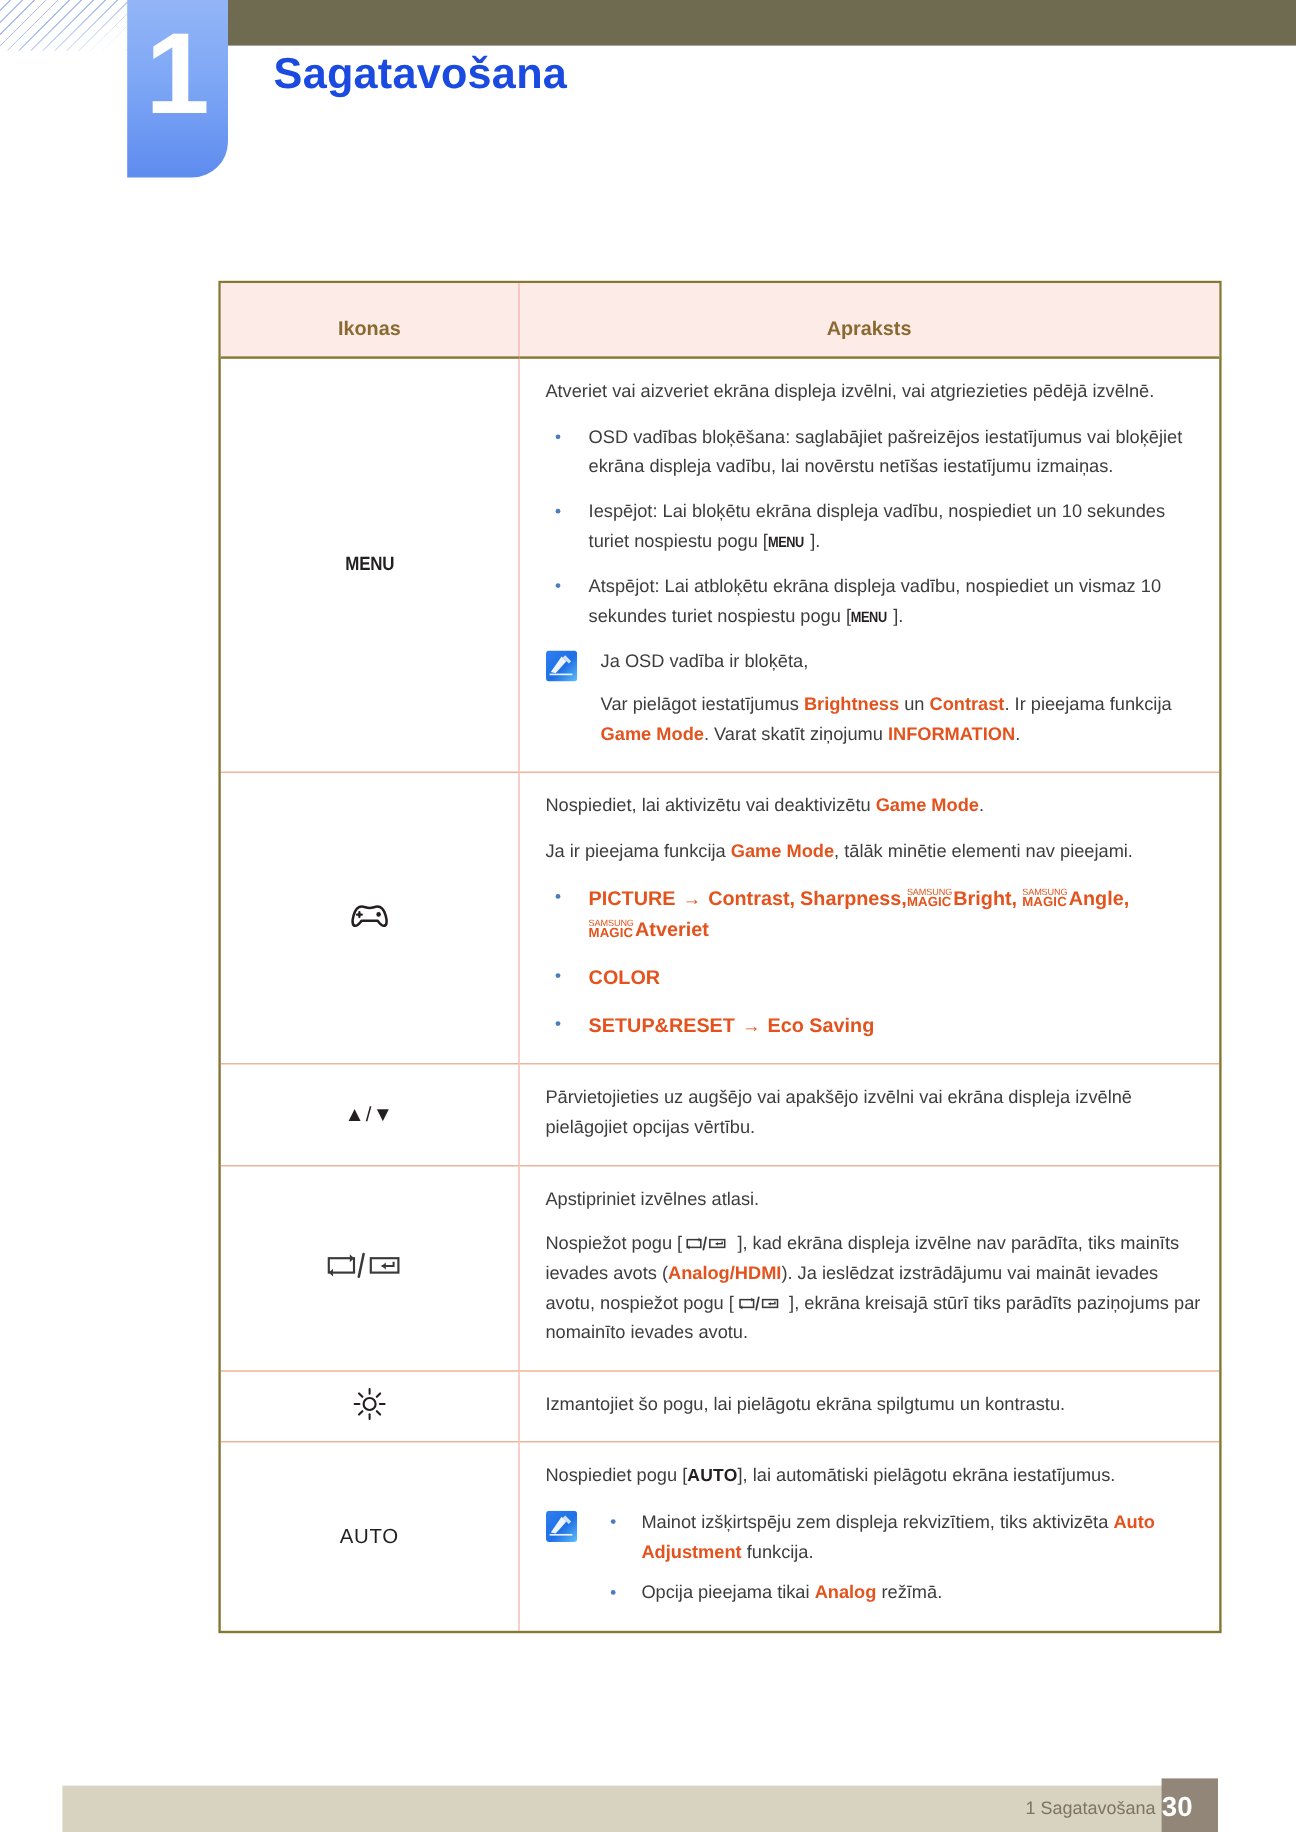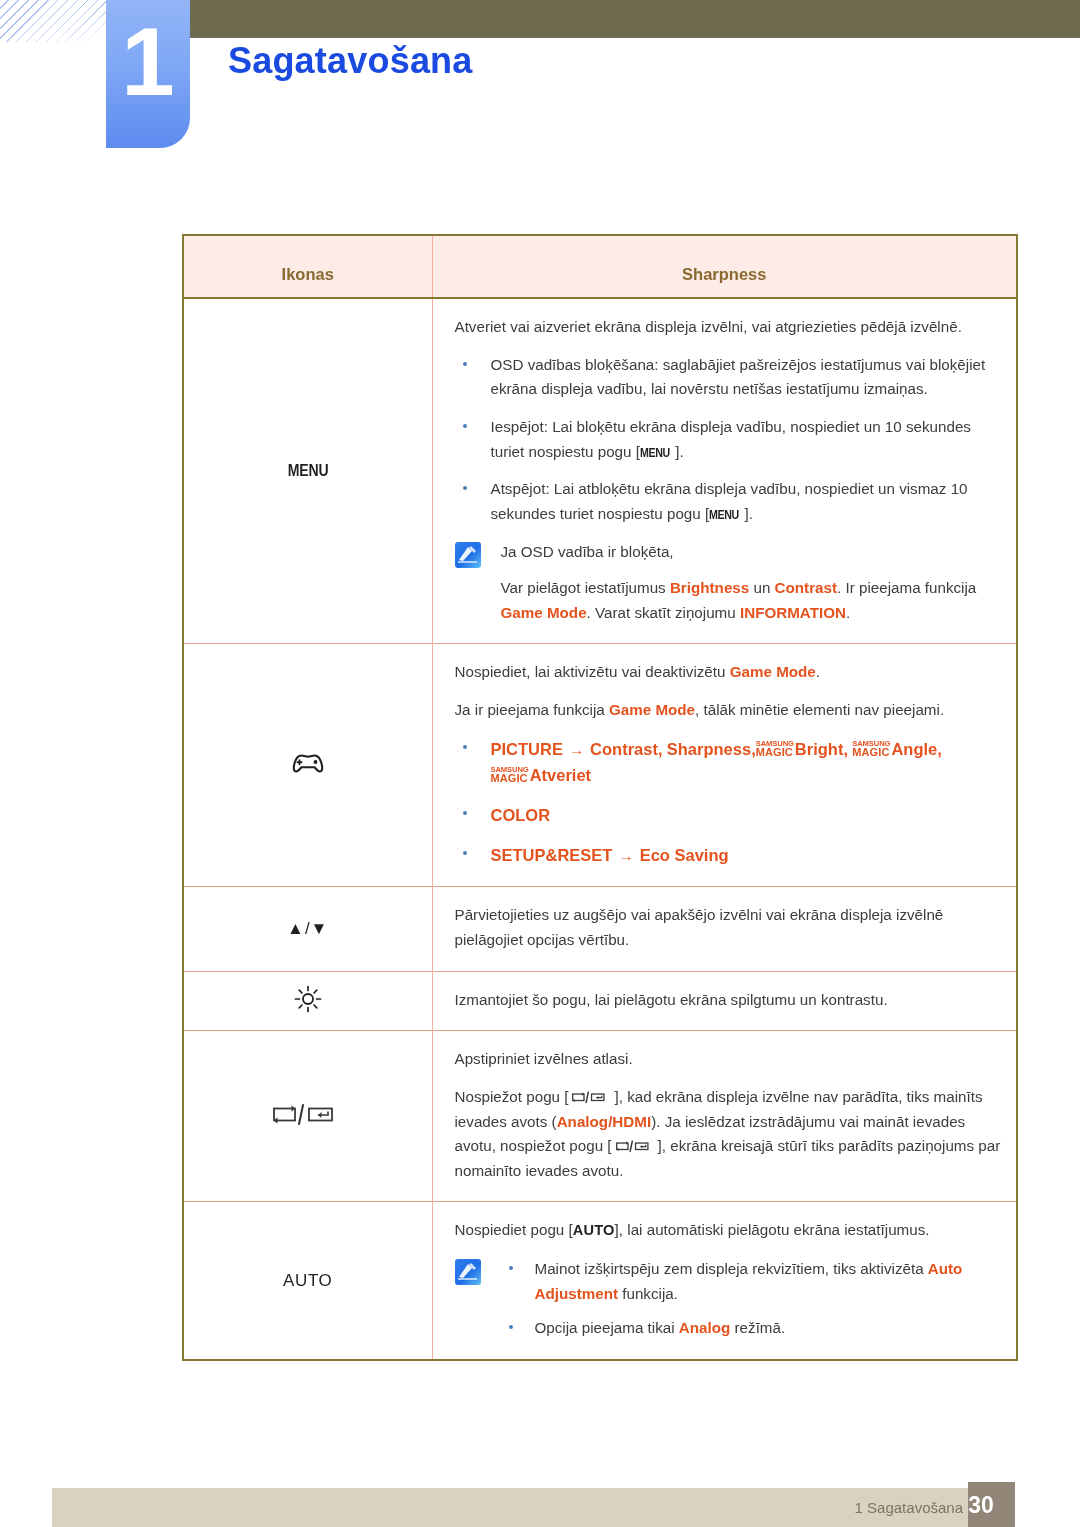--- a/index.html
+++ b/index.html
@@ -91,21 +91,21 @@
   .noteline:last-child{margin-bottom:0;}
   .notebul{position:relative;padding-left:34px;font-size:15.2px;line-height:1.62;
            color:#3d3d3d;margin:0 0 10px 0;}
   .notebul:before{content:"";position:absolute;left:8px;top:9px;width:4px;height:4px;
            background:#4a7ebb;border-radius:50%;}
   .notebul:last-child{margin-bottom:0;}
 
   
   .smagic{display:inline-block;vertical-align:baseline;line-height:1;
           text-align:left;margin-right:1px;position:relative;top:1px;}
-  .smagic .s1{display:block;font-size:7.6px;font-weight:bold;color:#e4531d;
+  .smagic .s1{display:block;font-size:7.6px;font-weight:normal;color:#e4531d;
           letter-spacing:-0.1px;line-height:8px;}
   .smagic .s2{display:block;font-size:11px;font-weight:bold;color:#e4531d;
           letter-spacing:.1px;line-height:10px;margin-top:-1px;}
 
   
   .menulabel{font-size:16px;font-weight:bold;color:#231f20;letter-spacing:-.2px;
              display:inline-block;transform:scaleX(.88);}
   .autolabel{font-size:17px;color:#231f20;letter-spacing:.6px;}
   .updown{font-size:17px;color:#231f20;letter-spacing:1px;}
 
@@ -128,21 +128,21 @@
 
 <div id="table">
 <table>
   <colgroup>
         <col class="c1">
         <col class="c2">
       </colgroup>
   <thead>
     <tr>
       <th class="k">Ikonas</th>
-      <th>Sharpness</th>
+      <th>Apraksts</th>
     </tr>
   </thead>
   <tbody>
 
     <tr>
       <td class="icon">
         <span class="menulabel">MENU</span>
       </td>
       <td class="desc">
         <p class="p">Atveriet vai aizveriet ekrāna displeja izvēlni, vai atgriezieties pēdējā izvēlnē.</p>
@@ -210,43 +210,20 @@
         <span class="updown">▲/▼</span>
       </td>
       <td class="desc">
         <p class="p">Pārvietojieties uz augšējo vai apakšējo izvēlni vai ekrāna displeja izvēlnē pielāgojiet opcijas vērtību.</p>
       </td>
     </tr>
 
     <tr>
       <td class="icon">
         <span>
-          <svg width="30" height="30" viewBox="0 0 30 30">
-            <circle cx="15" cy="15" r="5" fill="none" stroke="#231f20" stroke-width="1.8"></circle>
-            <g stroke="#231f20" stroke-width="1.7" stroke-linecap="round">
-              <path d="M15 2.5 L15 6.5"></path>
-                  <path d="M15 23.5 L15 27.5"></path>
-              <path d="M2.5 15 L6.5 15"></path>
-                  <path d="M23.5 15 L27.5 15"></path>
-              <path d="M6.2 6.2 L9 9"></path>
-                  <path d="M21 21 L23.8 23.8"></path>
-              <path d="M23.8 6.2 L21 9"></path>
-                  <path d="M9 21 L6.2 23.8"></path>
-            </g>
-          </svg>
-        </span>
-      </td>
-      <td class="desc">
-        <p class="p">Izmantojiet šo pogu, lai pielāgotu ekrāna spilgtumu un kontrastu.</p>
-      </td>
-    </tr>
-
-    <tr>
-      <td class="icon">
-        <span>
           <svg width="74" height="26" viewBox="0 0 74 26">
 
             <rect x="3" y="7.5" width="21" height="12" fill="none" stroke="#3a3a3a" stroke-width="1.8"></rect>
             <path d="M24 7.5 L20.5 4.2 L20.5 10.8 Z" fill="#3a3a3a"></path>
             <path d="M3 19.5 L6.5 22.8 L6.5 16.2 Z" fill="#3a3a3a"></path>
 
             <path d="M32 4 L28 23" stroke="#3a3a3a" stroke-width="2.1" stroke-linecap="round"></path>
 
             <rect x="38" y="7.5" width="23" height="12" fill="none" stroke="#3a3a3a" stroke-width="1.8"></rect>
             <path d="M57 10.5 L57 14 L47 14" stroke="#3a3a3a" stroke-width="1.7" fill="none"></path>
@@ -271,20 +248,43 @@
                   <path d="M32 4 L28 23" stroke="#3a3a3a" stroke-width="2.8" stroke-linecap="round"></path>
                   <rect x="38" y="7.5" width="23" height="12" fill="none" stroke="#3a3a3a" stroke-width="2.4"></rect>
                   <path d="M57 10.5 L57 14 L47 14" stroke="#3a3a3a" stroke-width="2.3" fill="none"></path>
                   <path d="M47 14 L50.5 11 L50.5 17 Z" fill="#3a3a3a"></path>
                 </svg></span><span>], ekrāna kreisajā stūrī tiks parādīts paziņojums par nomainīto ievades avotu.</span></p>
       </td>
     </tr>
 
     <tr>
       <td class="icon">
+        <span>
+          <svg width="30" height="30" viewBox="0 0 30 30">
+            <circle cx="15" cy="15" r="5" fill="none" stroke="#231f20" stroke-width="1.8"></circle>
+            <g stroke="#231f20" stroke-width="1.7" stroke-linecap="round">
+              <path d="M15 2.5 L15 6.5"></path>
+                  <path d="M15 23.5 L15 27.5"></path>
+              <path d="M2.5 15 L6.5 15"></path>
+                  <path d="M23.5 15 L27.5 15"></path>
+              <path d="M6.2 6.2 L9 9"></path>
+                  <path d="M21 21 L23.8 23.8"></path>
+              <path d="M23.8 6.2 L21 9"></path>
+                  <path d="M9 21 L6.2 23.8"></path>
+            </g>
+          </svg>
+        </span>
+      </td>
+      <td class="desc">
+        <p class="p">Izmantojiet šo pogu, lai pielāgotu ekrāna spilgtumu un kontrastu.</p>
+      </td>
+    </tr>
+
+    <tr>
+      <td class="icon">
         <span class="autolabel">AUTO</span>
       </td>
       <td class="desc">
         <p class="p"><span>Nospiediet pogu [</span><span class="keyauto">AUTO</span><span>], lai automātiski pielāgotu ekrāna iestatījumus.</span></p>
 
         <div class="note">
           <span class="nicon">
             <svg width="26" height="26" viewBox="0 0 26 26">
               <rect x="0" y="0" width="26" height="26" rx="3" fill="url(#ng)"></rect>
               <path d="M4 18 L13 5 L17 9 L8 19 Z" fill="#ffffff" opacity=".92"></path>

